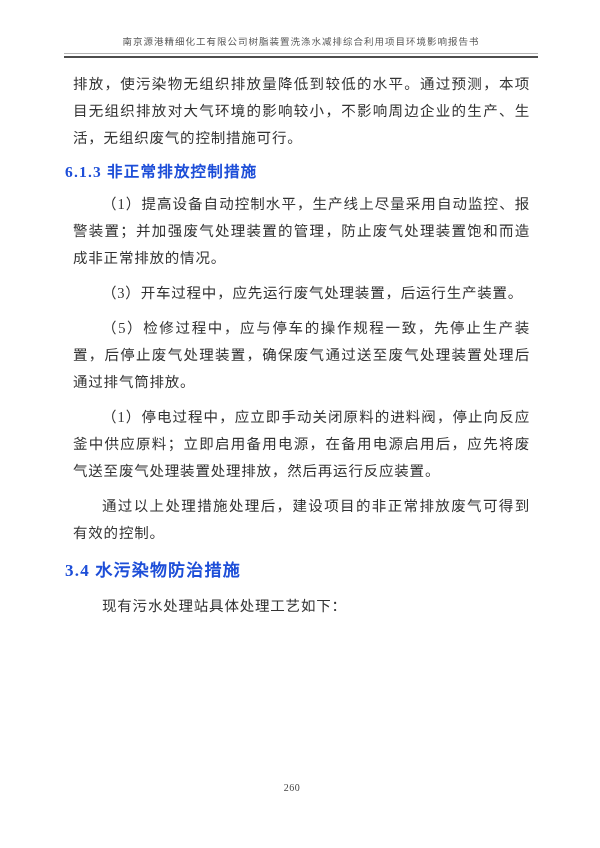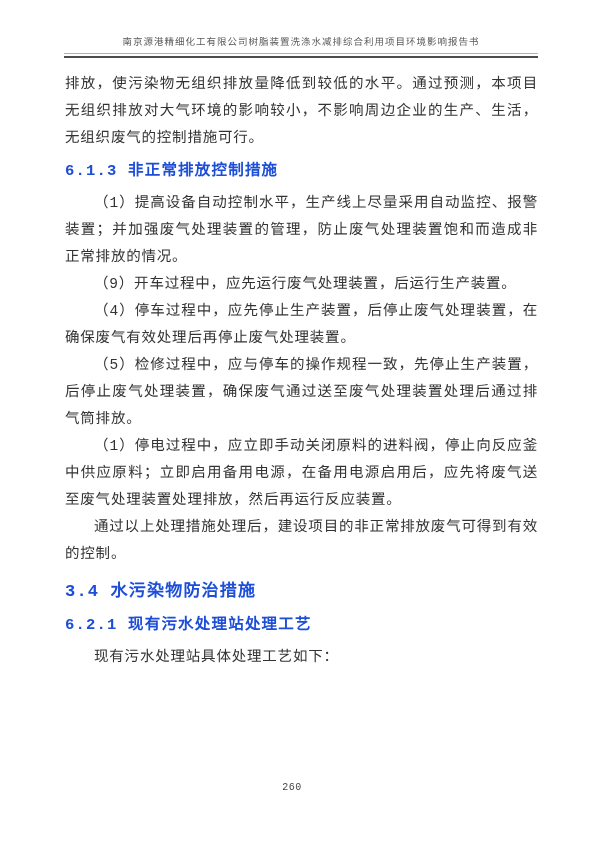--- a/index.html
+++ b/index.html
@@ -7,21 +7,21 @@
     padding: 0;
     background: #ffffff;
   }
   .page {
     position: relative;
     width: 600px;
     height: 848px;
     margin: 0 auto;
     background: #ffffff;
     overflow: hidden;
-    font-family: Liberation Mono, monospace;
+    font-family: Liberation Serif, serif;
     color: #333333;
     box-sizing: border-box;
   }
   
   .page-header {
     margin: 34px 62px 0 64px;
   }
   .header-title {
     text-align: center;
     font-size: 9.5px;
@@ -37,21 +37,21 @@
   }
   
   .doc-body {
     margin: 13px 62px 0 65px;
     font-size: 14.5px;
     line-height: 27px;
     text-align: justify;
     letter-spacing: 0.8px;
   }
   .para {
-    margin: 0;
+    margin: 8px;
     text-indent: 2em;
   }
   .para.continuation {
     text-indent: 0;
   }
   .heading-2, .heading-3 {
     font-weight: 700;
     color: #1d4ed8;
     text-indent: 0;
     letter-spacing: 1.2px;
@@ -89,30 +89,28 @@
     <div class="header-title">南京源港精细化工有限公司树脂装置洗涤水减排综合利用项目环境影响报告书</div>
     <div class="header-rule"></div>
   </header>
 
   <main class="doc-body">
     <p class="para continuation">排放，使污染物无组织排放量降低到较低的水平。通过预测，本项目无组织排放对大气环境的影响较小，不影响周边企业的生产、生活，无组织废气的控制措施可行。</p>
 
     <h3 class="heading-3">6.1.3 非正常排放控制措施</h3>
 
     <p class="para">（1）提高设备自动控制水平，生产线上尽量采用自动监控、报警装置；并加强废气处理装置的管理，防止废气处理装置饱和而造成非正常排放的情况。</p>
-    <p class="para">（9）开车过程中，应先运行废气处理装置，后运行生产装置。</p>
-    <p class="para">（4）停车过程中，应先停止生产装置，后停止废气处理装置，在确保废气有效处理后再停止废气处理装置。</p>
+    <p class="para">（3）开车过程中，应先运行废气处理装置，后运行生产装置。</p>
     <p class="para">（5）检修过程中，应与停车的操作规程一致，先停止生产装置，后停止废气处理装置，确保废气通过送至废气处理装置处理后通过排气筒排放。</p>
     <p class="para">（1）停电过程中，应立即手动关闭原料的进料阀，停止向反应釜中供应原料；立即启用备用电源，在备用电源启用后，应先将废气送至废气处理装置处理排放，然后再运行反应装置。</p>
     <p class="para">通过以上处理措施处理后，建设项目的非正常排放废气可得到有效的控制。</p>
 
     <h2 class="heading-2">3.4 水污染物防治措施</h2>
 
 
-    <h3 class="heading-3">6.2.1 现有污水处理站处理工艺</h3>
 
     <p class="para">现有污水处理站具体处理工艺如下：</p>
   </main>
 
   <footer class="page-footer">
     <span class="page-number">260</span>
   </footer>
 
 </div>
 

